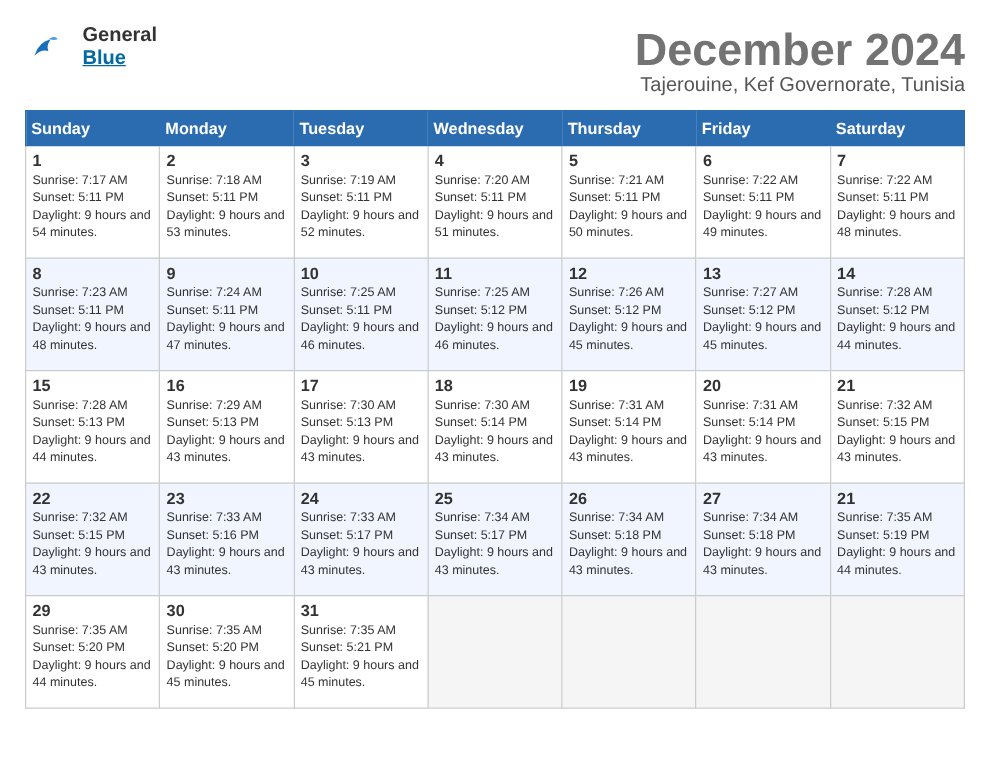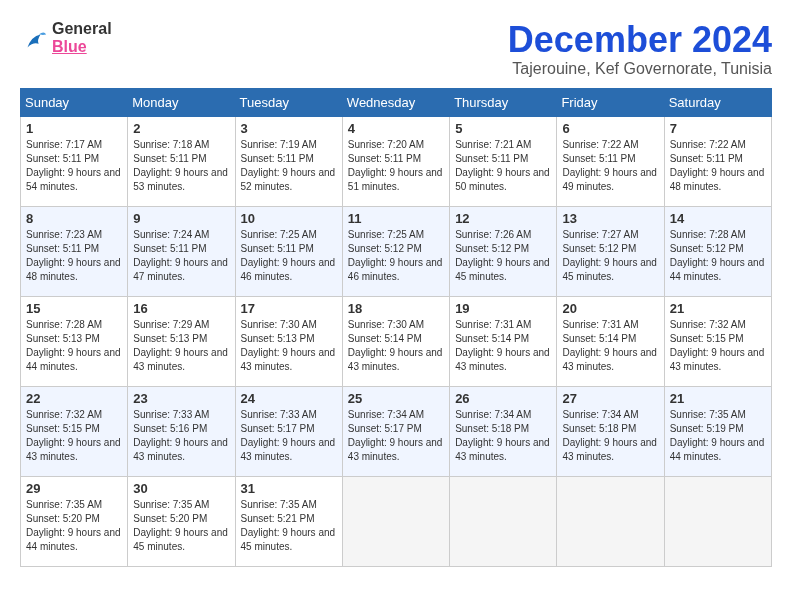--- a/index.html
+++ b/index.html
@@ -11,56 +11,56 @@
       padding: 20px;
     }
     .header {
       display: flex;
       justify-content: space-between;
       align-items: flex-start;
       margin-bottom: 10px;
     }
     .logo {
       display: flex;
-      align-items: flex-end;
-      gap: 4px;
+      align-items: center;
+      gap: 18px;
     }
     .logo-text {
       font-size: 18px;
       font-weight: bold;
       line-height: 1.1;
     }
     .logo-bird {
       width: 28px;
       height: 28px;
     }
     .title-area {
       text-align: right;
     }
     .month-title {
       font-size: 36px;
       font-weight: bold;
-      color: #1d4ed8;
+      color: #737373;
       line-height: 1.1;
     }
     .location {
       font-size: 16px;
       color: #555;
       margin-left: 40px;
     }
     table {
       width: 100%;
       border-collapse: collapse;
       table-layout: fixed;
     }
     th {
       background-color: #2b6cb0;
       color: white;
       font-size: 13px;
-      font-weight: normal;
+      font-weight: bold;
       padding: 6px 4px;
       text-align: left;
       border: 1px solid #2b6cb0;
     }
     td {
       border: 1px solid #ccc;
       vertical-align: top;
       padding: 4px 5px;
       font-size: 10px;
       color: #333;
@@ -90,21 +90,21 @@
 <body>
 
 <div class="header">
   <div class="logo">
     <svg class="logo-bird" viewBox="0 0 30 30">
       <path d="M8,22 Q12,10 22,8 Q18,14 20,18 Q14,16 8,22Z" fill="#1a6fba"></path>
       <path d="M20,8 Q26,4 28,8 Q24,9 22,8Z" fill="#4a9de0"></path>
     </svg>
     <div class="logo-text">
       <div style="color:#333;font-size:16px;font-weight:bold;">General</div>
-      <div style="color:#ec4899;font-size:16px;font-weight:bold;text-decoration:underline;">Blue</div>
+      <div style="color:#0369a1;font-size:16px;font-weight:bold;text-decoration:underline;">Blue</div>
     </div>
   </div>
   <div class="title-area">
     <div class="month-title">December 2024</div>
     <div class="location">Tajerouine, Kef Governorate, Tunisia</div>
   </div>
 </div>
 
 <table>
   <thead>

